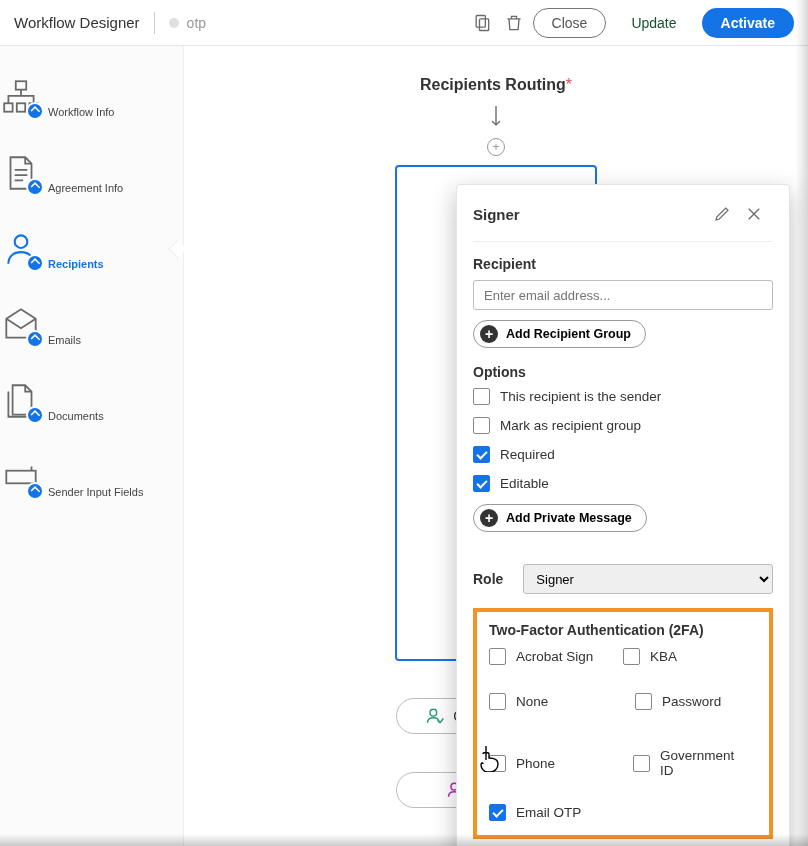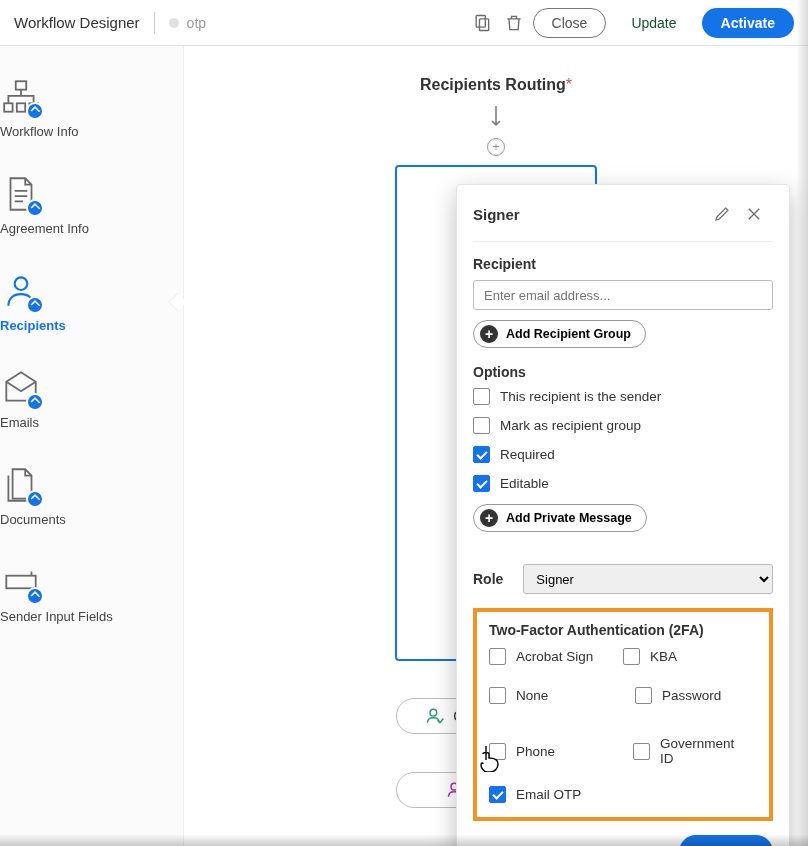--- a/index.html
+++ b/index.html
@@ -10,21 +10,21 @@
   .dot{width:10px;height:10px;border-radius:50%;background:#e0e0e0;margin-right:8px}
   .wfname{color:#999;font-size:14px}
   .sp{flex:1}
   .icnbtn{width:26px;height:26px;display:flex;align-items:center;justify-content:center;color:#6a6a6a;cursor:pointer;margin-right:6px}
   .btn{border-radius:18px;padding:6px 18px;font-size:14px;cursor:pointer;border:1px solid transparent;background:none}
   .btn-outline{border-color:#777;color:#555}
   .btn-disabled{color:#14532d}
   .btn-primary{background:#1473e6;color:#fff;font-weight:600}
   .main{display:flex;height:calc(100% - 46px)}
   .sidebar{width:184px;background:#fbfbfb;border-right:1px solid #eee;display:flex;flex-direction:column;align-items:center;padding-top:30px;gap:34px}
-  .side-item{display:flex;flex-direction:column;align-items:flex-start;gap:6px;color:#444;font-size:13px;cursor:pointer;position:relative;width:100%}
+  .side-item{display:flex;flex-direction:row;align-items:flex-end;gap:6px;color:#444;font-size:11px;cursor:pointer;position:relative;width:100%}
   .side-item.active{color:#1473e6;font-weight:600}
   .side-item.active::after{content:'';position:absolute;right:-1px;top:50%;width:12px;height:12px;background:#fff;border-left:1px solid #eee;border-bottom:1px solid #eee;transform:translateY(-50%) rotate(45deg)}
   .side-ico{width:42px;height:42px;position:relative}
   .side-ico svg{width:100%;height:100%}
   .badge{position:absolute;right:-2px;bottom:-2px;width:18px;height:18px;border-radius:50%;background:#1473e6;border:2px solid #fff}
   .badge svg{width:100%;height:100%}
   .canvas{flex:1;position:relative;padding-top:30px;display:flex;flex-direction:column;align-items:center}
   .route-title{font-weight:700;font-size:16px;color:#333}
   .ast{color:#e34850}
   .arrow-down{margin-top:12px;color:#777}
@@ -39,21 +39,21 @@
   .inp{width:100%;height:30px;border:1px solid #bcbcbc;border-radius:3px;padding:0 10px;font-size:13px;margin-bottom:10px}
   .pill{display:inline-flex;align-items:center;gap:8px;border:1px solid #999;border-radius:14px;padding:4px 14px 4px 6px;font-size:12.5px;font-weight:600;cursor:pointer;margin-bottom:16px}
   .plusdot{width:18px;height:18px;border-radius:50%;background:#333;color:#fff;display:flex;align-items:center;justify-content:center;font-size:14px;line-height:1}
   .chk-row{display:flex;align-items:center;gap:10px;font-size:13.5px;color:#333;margin-bottom:12px}
   .chk{width:17px;height:17px;border:1.5px solid #888;border-radius:2px;display:flex;align-items:center;justify-content:center;flex-shrink:0}
   .chk.on{background:#1473e6;border-color:#1473e6}
   .chk.on::after{content:'';width:4px;height:8px;border:solid #fff;border-width:0 2px 2px 0;transform:rotate(45deg);margin-bottom:2px}
   .role-row{display:flex;align-items:center;gap:20px;margin:16px 0 14px}
   .sel{flex:1;height:30px;border:1px solid #bcbcbc;border-radius:3px;font-size:13px;padding:0 8px}
   .tfa-box{border:4px solid #f29424;padding:10px 12px 14px;margin-bottom:14px}
-  .tfa-grid{display:grid;grid-template-columns:1fr 1fr;row-gap:10px;margin-top:10px}
+  .tfa-grid{display:grid;grid-template-columns:1fr 1fr;row-gap:16px;margin-top:10px}
   .p-foot{display:flex;align-items:center;justify-content:space-between;margin-top:4px}
   .del-link{color:#1473e6;font-size:14px;cursor:pointer}
   .ok-btn{background:#1473e6;color:#fef9c3;border:none;border-radius:18px;width:94px;height:34px;font-size:14px;font-weight:400;cursor:pointer}
   .cursor{position:absolute;left:478px;top:744px;pointer-events:none;z-index:20}
   .shadow-r{position:absolute;right:0;top:0;width:12px;height:100%;background:linear-gradient(to left,rgba(0,0,0,.15),transparent)}
   .shadow-b{position:absolute;left:0;bottom:0;width:100%;height:12px;background:linear-gradient(to top,rgba(0,0,0,.2),transparent)}
 </style>
 </head>
 <body>
 

